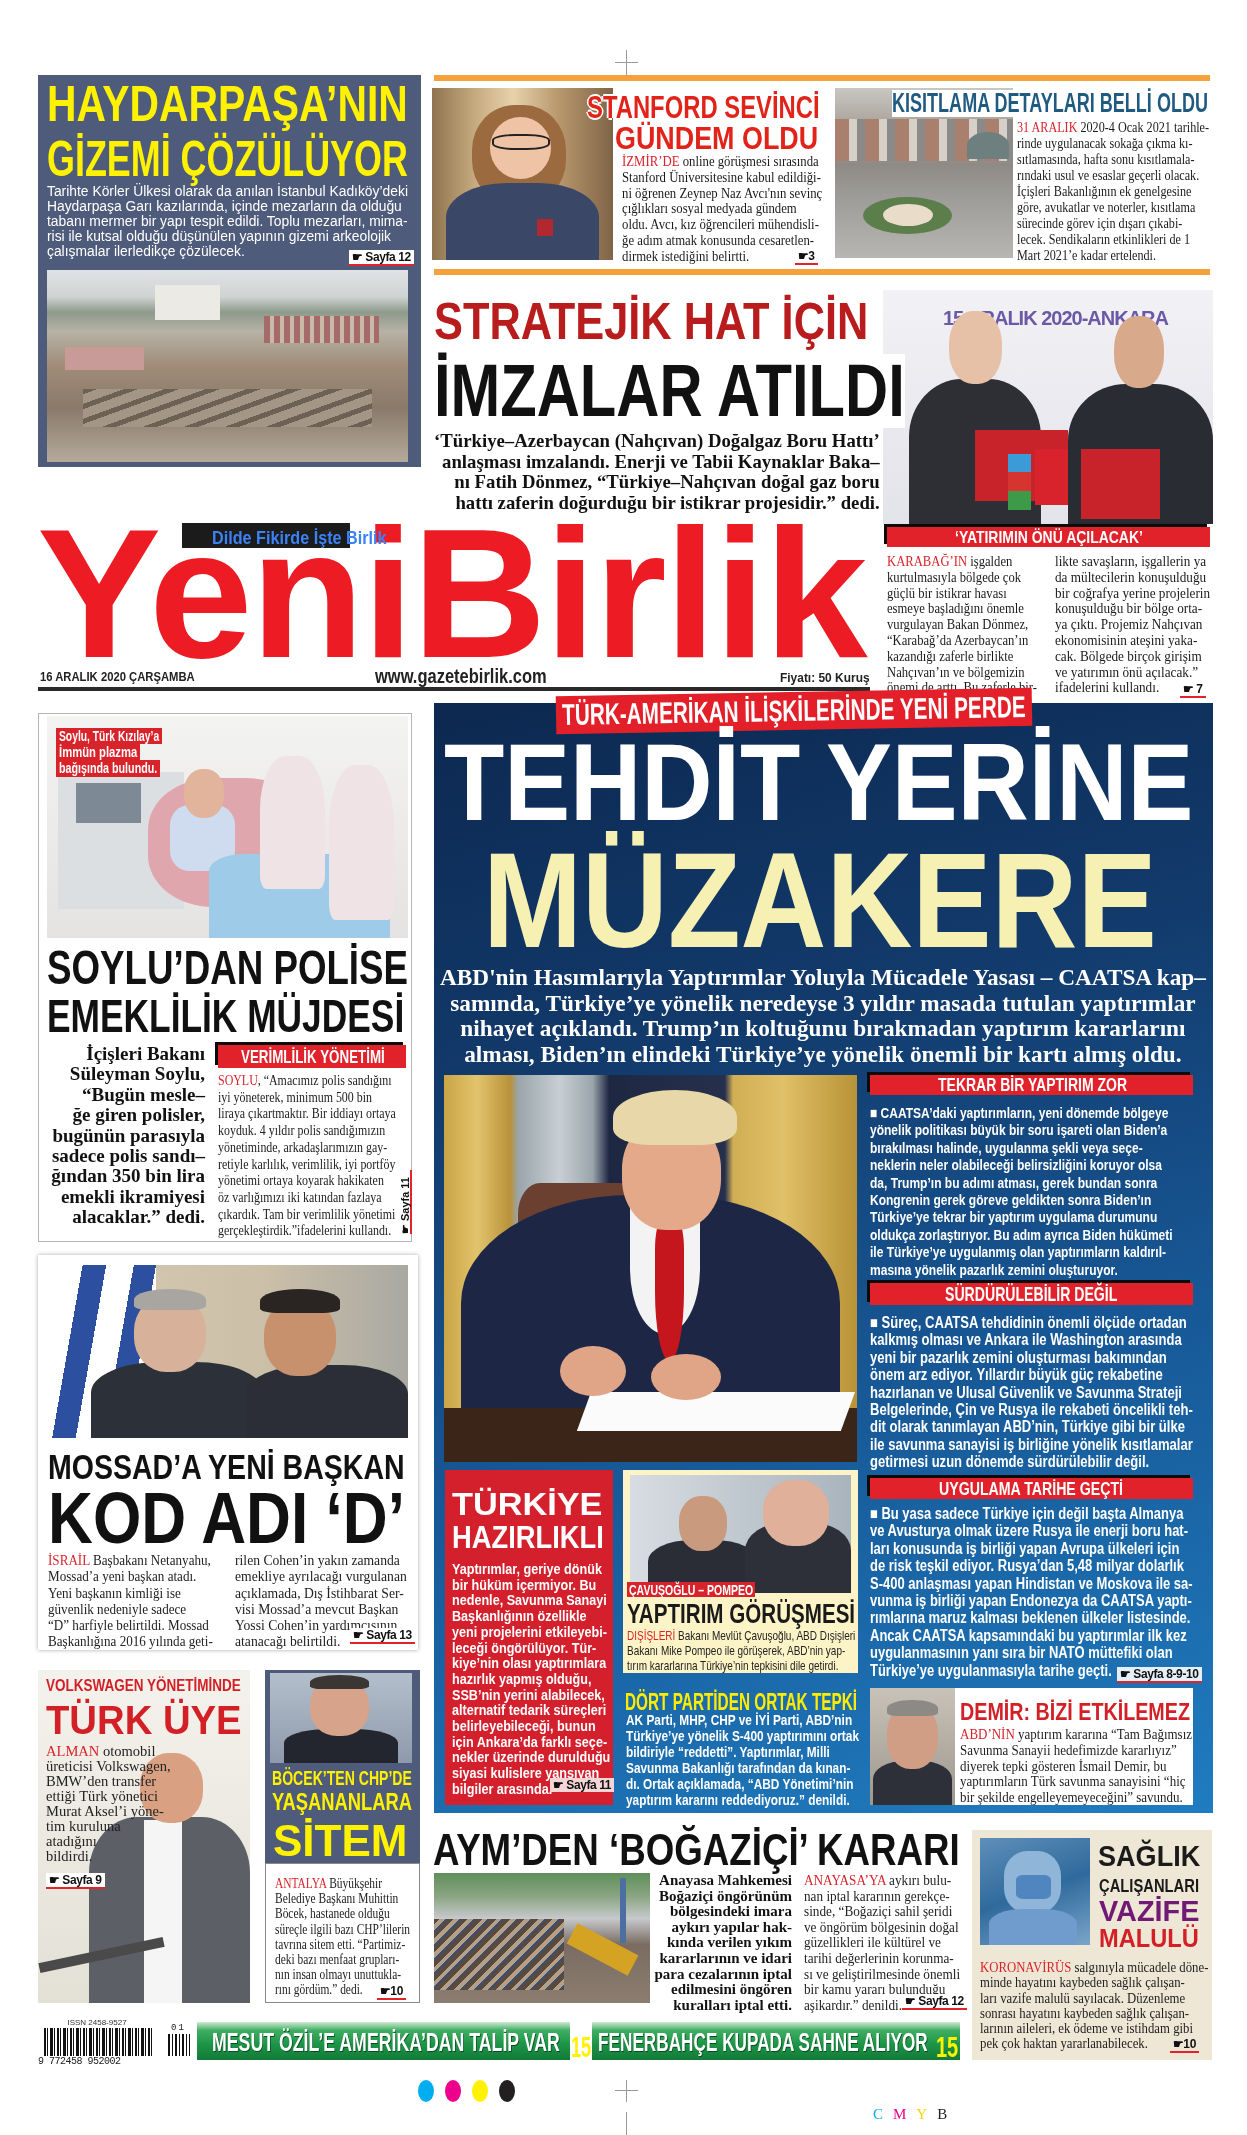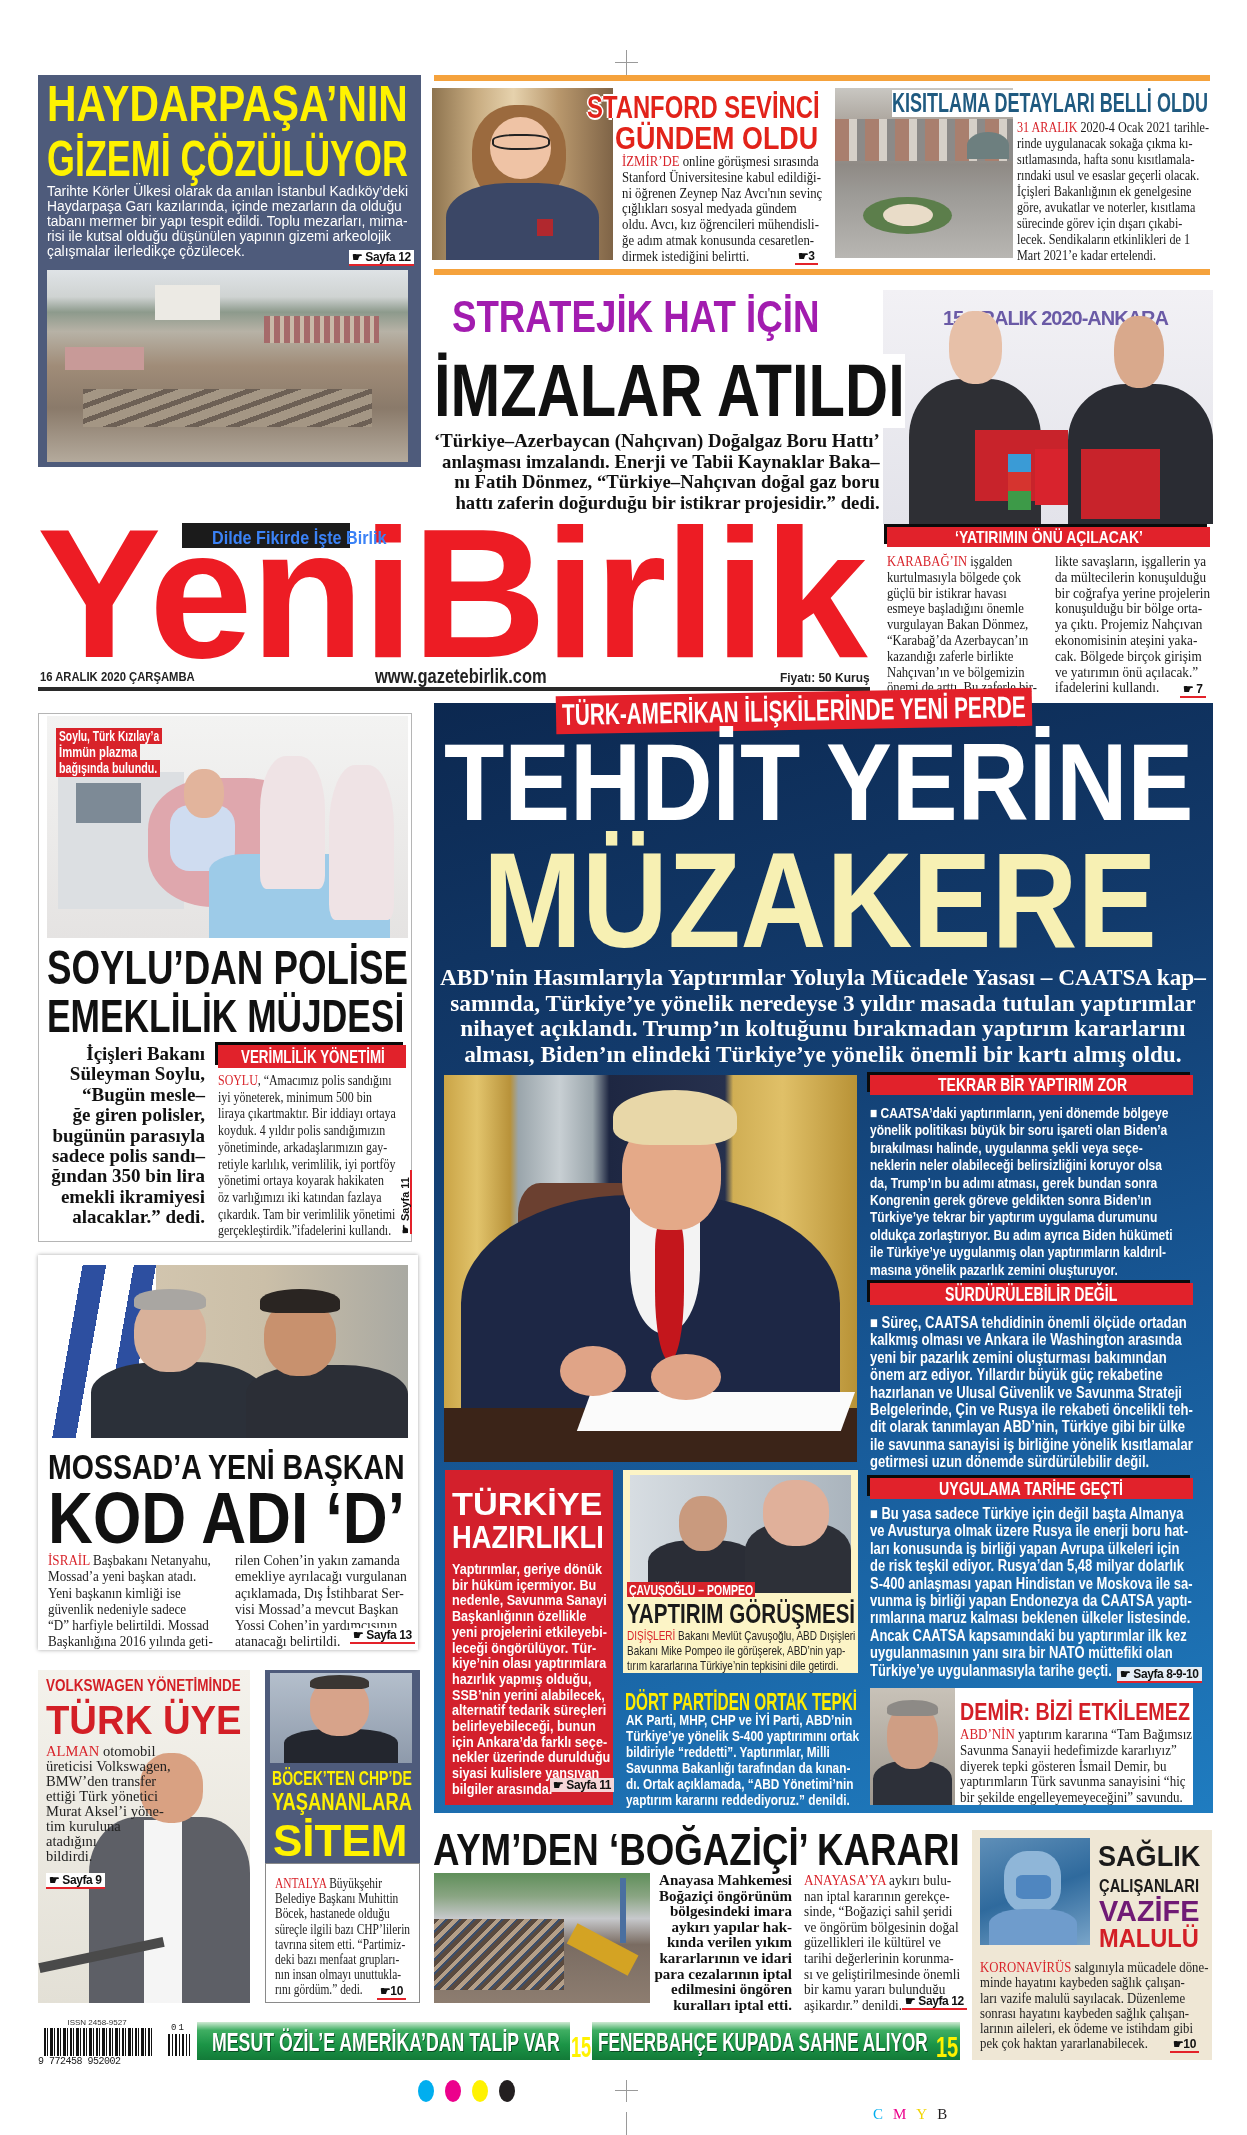--- a/index.html
+++ b/index.html
@@ -93,21 +93,21 @@
     <span class="sh hl" style="left:60px;top:18px;font-size:20px;color:#6a5aa6;letter-spacing:-1px">15 ARALIK 2020-ANKARA</span>
     <i class="sh" style="left:8%;top:38%;width:40%;height:62%;background:#2e2f34;border-radius:40% 40% 0 0"></i>
     <i class="sh" style="left:20%;top:9%;width:16%;height:31%;background:#e7c0a8;border-radius:45%"></i>
     <i class="sh" style="left:56%;top:40%;width:44%;height:60%;background:#2a2c33;border-radius:40% 40% 0 0"></i>
     <i class="sh" style="left:70%;top:11%;width:15%;height:31%;background:#d9a98c;border-radius:45%"></i>
     <i class="sh" style="left:28%;top:60%;width:28%;height:30%;background:#c8232b"></i>
     <i class="sh" style="left:60%;top:68%;width:24%;height:30%;background:#c8232b"></i>
     <i class="sh" style="left:38%;top:70%;width:7%;height:24%;background:linear-gradient(#3a9bd6 33%,#d6342f 33% 66%,#3d9a48 66%)"></i>
     <i class="sh" style="left:46%;top:68%;width:10%;height:24%;background:#d8232d"></i>
   </div>
-  <div class="fit hl" style="left:452px;top:295px;width:501px;font-size:44px;color:#a21caf"><span class="in" style="background: rgb(255, 255, 255); transform: scaleX(0.833611);">STRATEJİK HAT İÇİN</span></div>
+  <div class="fit hl" style="left:434px;top:295px;width:501px;font-size:52px;color:#b91c1c"><span class="in" style="background: rgb(255, 255, 255); transform: scaleX(0.833611);">STRATEJİK HAT İÇİN</span></div>
   <div class="fit hl" style="left:434px;top:354px;width:471px;font-size:74px;color:#111"><span class="in" style="background: rgb(255, 255, 255); transform: scaleX(0.806507);">İMZALAR ATILDI</span></div>
   <div class="shrink ser b r" style="left:434px;top:431px;width:446px;font-size:19px;line-height:20.6px;color:#111"><span class="in" style="transform: scaleX(0.986726);">‘Türkiye–Azerbaycan (Nahçıvan) Doğalgaz Boru Hattı’
 anlaşması imzalandı. Enerji ve Tabii Kaynaklar Baka–
 nı Fatih Dönmez, “Türkiye–Nahçıvan doğal gaz boru
 hattı zaferin doğurduğu bir istikrar projesidir.” dedi.</span></div>
   <div class="bar" style="left:887px;top:527px;width:323px;height:20px">
     <div class="fit hl" style="left:68px;top:2px;width:188px;font-size:17px;color:#fff"><span class="in" style="transform: scaleX(0.820961);">‘YATIRIMIN ÖNÜ AÇILACAK’</span></div>
   </div>
   <div class="shrink ser" style="left:887px;top:554px;width:150px;font-size:15px;line-height:15.8px"><span class="in" style="transform: scaleX(0.842697);"><span class="lead">KARABAĞ’IN</span><span> işgalden
 kurtulmasıyla bölgede çok

